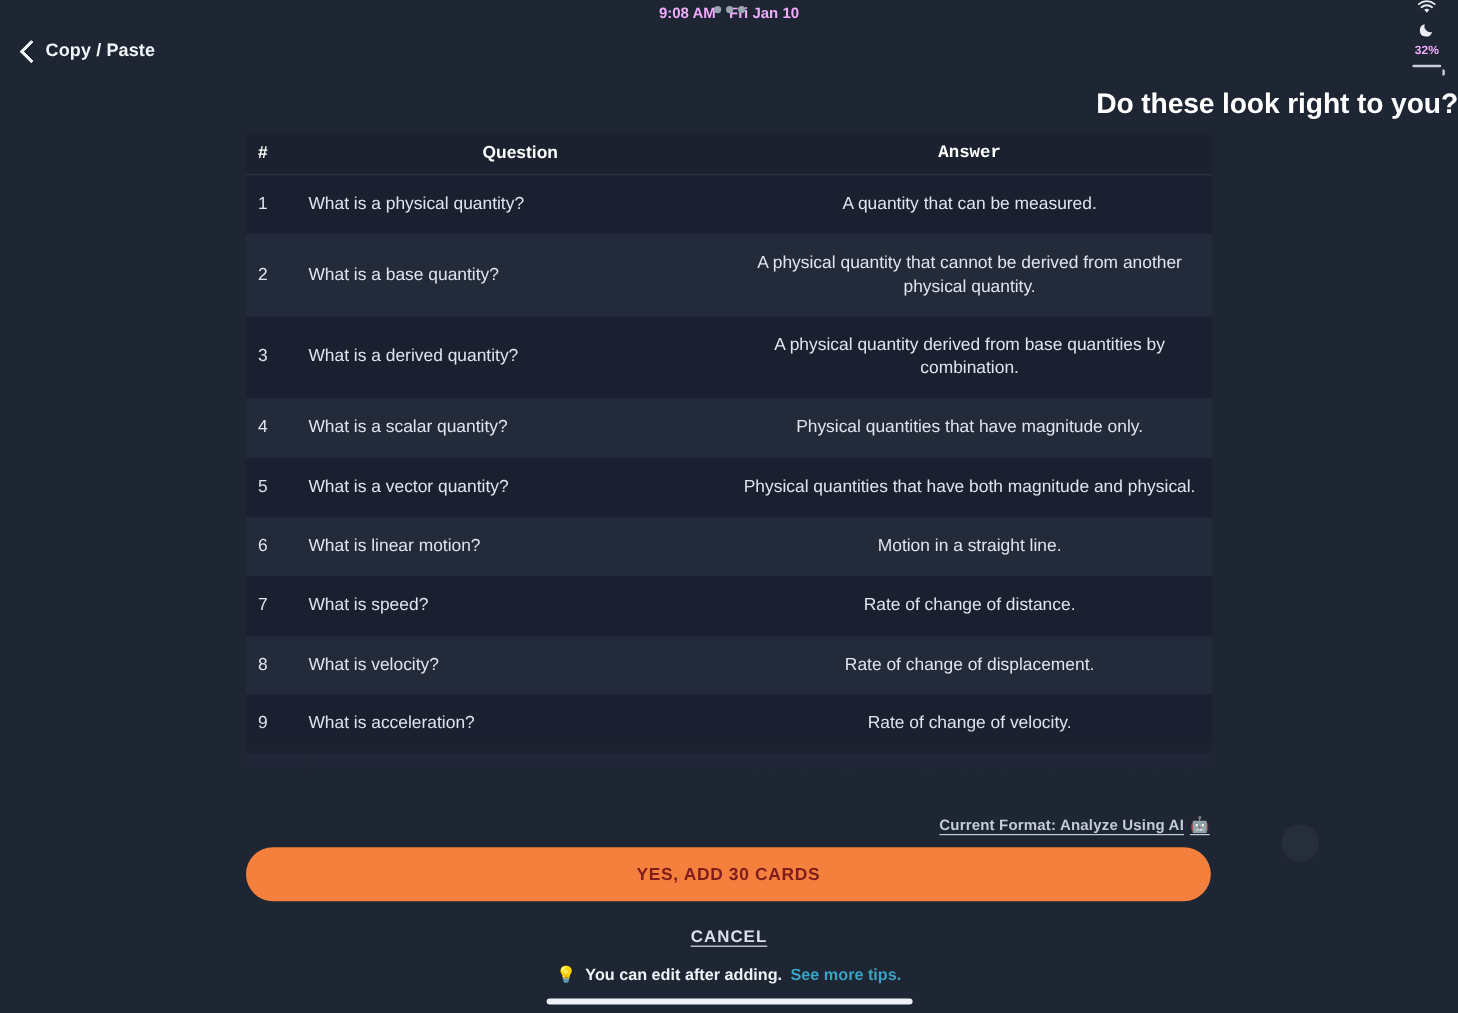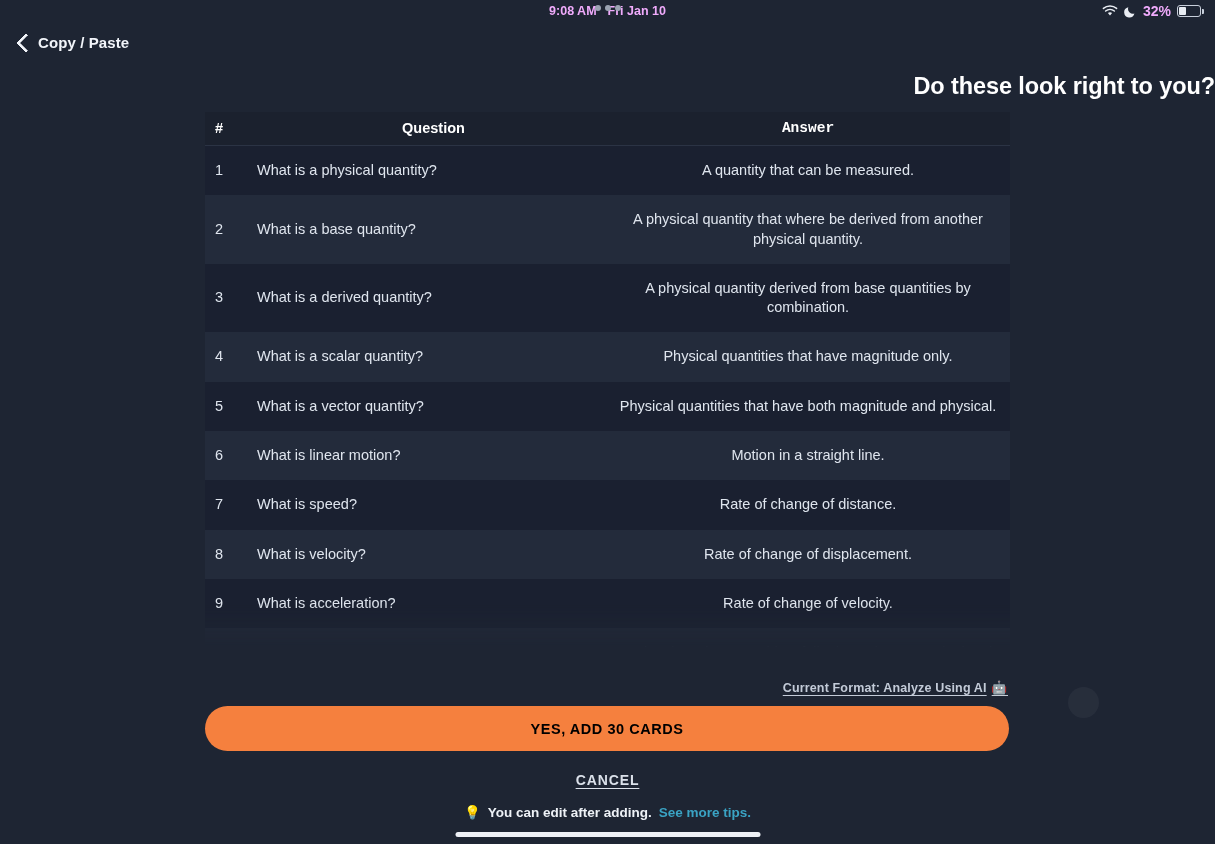--- a/index.html
+++ b/index.html
@@ -34,22 +34,23 @@
     justify-content: center;
   }
   .status-left { display: flex; align-items: center; gap: 11px; }
   .status-right {
     position: absolute;
     right: 14px; top: 0;
     height: 22px;
     display: flex;
     align-items: center;
     gap: 6px;
-    font-size: 14px;
-    font-weight: 700;
+    font-size: 10px;
+    font-weight: 700;
+    flex-direction: column;
   }
   .multitask-handle {
     position: absolute;
     left: 50%;
     top: 5px;
     transform: translateX(-50%);
     display: flex;
     gap: 4px;
     align-items: center;
   }
@@ -204,21 +205,21 @@
   
   .primary-btn {
     position: absolute;
     left: 205px;
     top: 706px;
     width: 804px;
     height: 45px;
     background: #f5803e;
     border: none;
     border-radius: 23px;
-    color: #000000;
+    color: #7f1d1d;
     font-family: "Liberation Sans", sans-serif;
     font-size: 14.5px;
     font-weight: 700;
     letter-spacing: .55px;
     cursor: pointer;
     z-index: 20;
   }
 
   
   .cancel-btn {
@@ -325,21 +326,21 @@
     </thead>
     <tbody id="qa-body">
         <tr class="row-odd">
           <td class="col-num">1</td>
           <td class="col-q">What is a physical quantity?</td>
           <td class="col-a">A quantity that can be measured.</td>
         </tr>
         <tr class="row-even">
           <td class="col-num">2</td>
           <td class="col-q">What is a base quantity?</td>
-          <td class="col-a">A physical quantity that where be derived from another physical quantity.</td>
+          <td class="col-a">A physical quantity that cannot be derived from another physical quantity.</td>
         </tr>
         <tr class="row-odd">
           <td class="col-num">3</td>
           <td class="col-q">What is a derived quantity?</td>
           <td class="col-a">A physical quantity derived from base quantities by combination.</td>
         </tr>
         <tr class="row-even">
           <td class="col-num">4</td>
           <td class="col-q">What is a scalar quantity?</td>
           <td class="col-a">Physical quantities that have magnitude only.</td>

